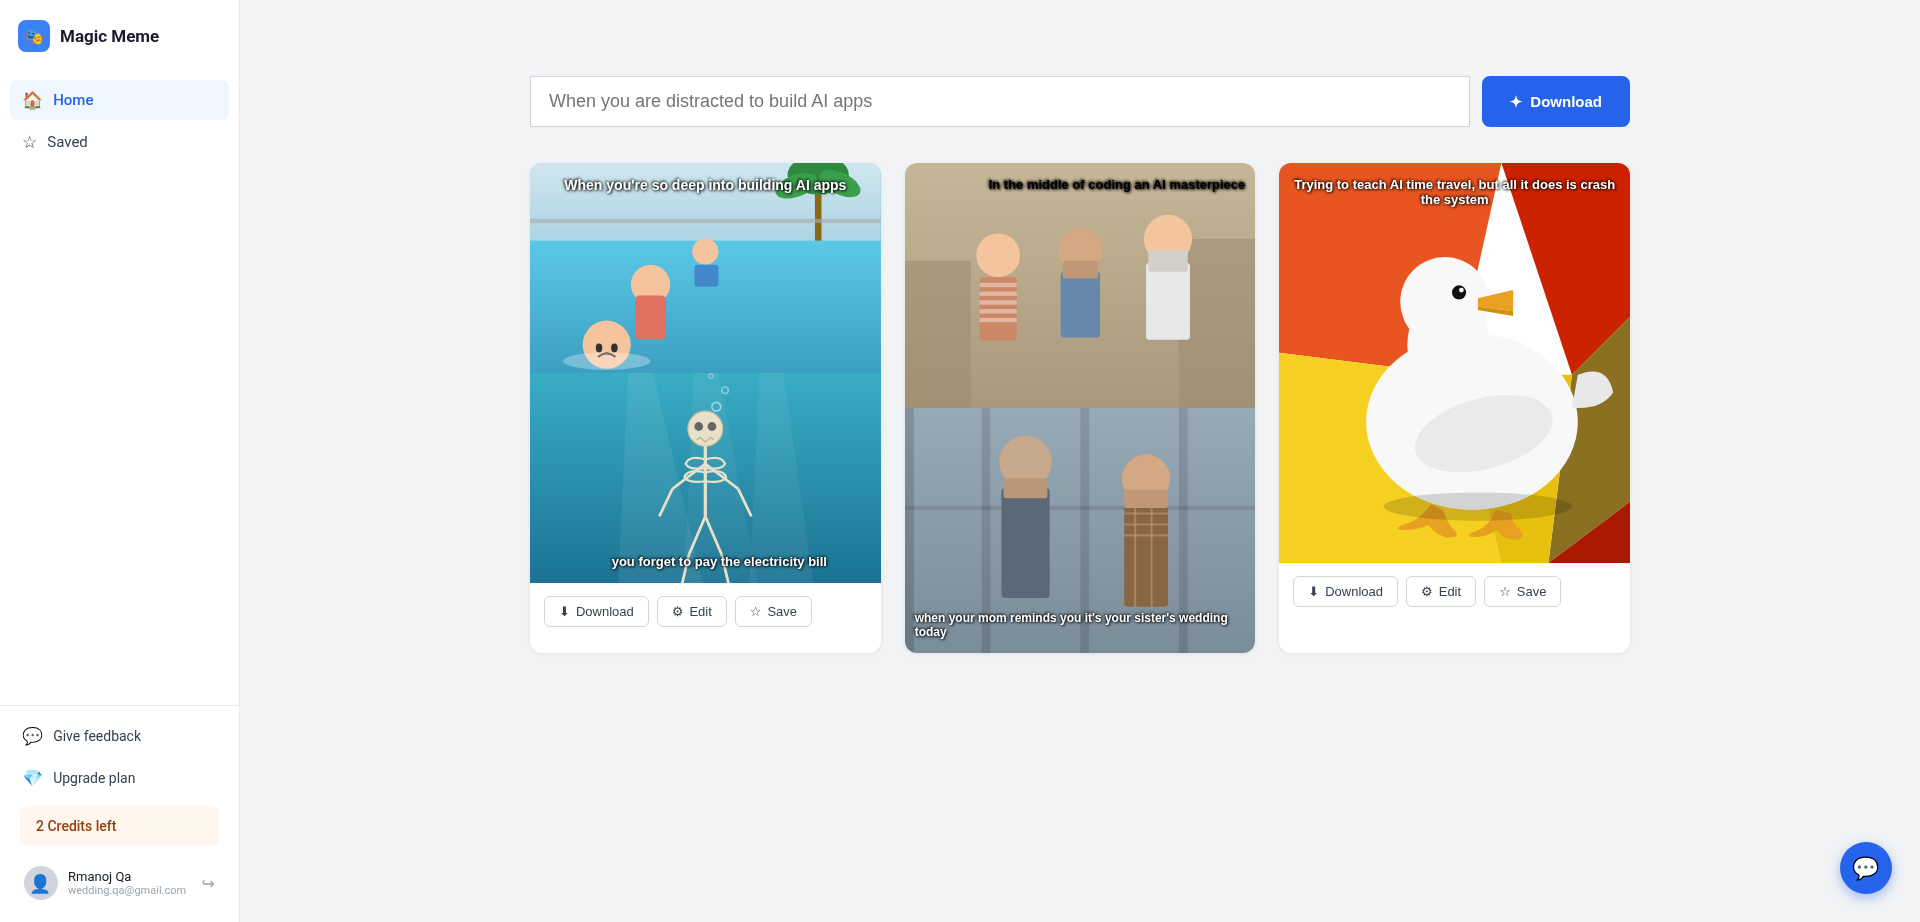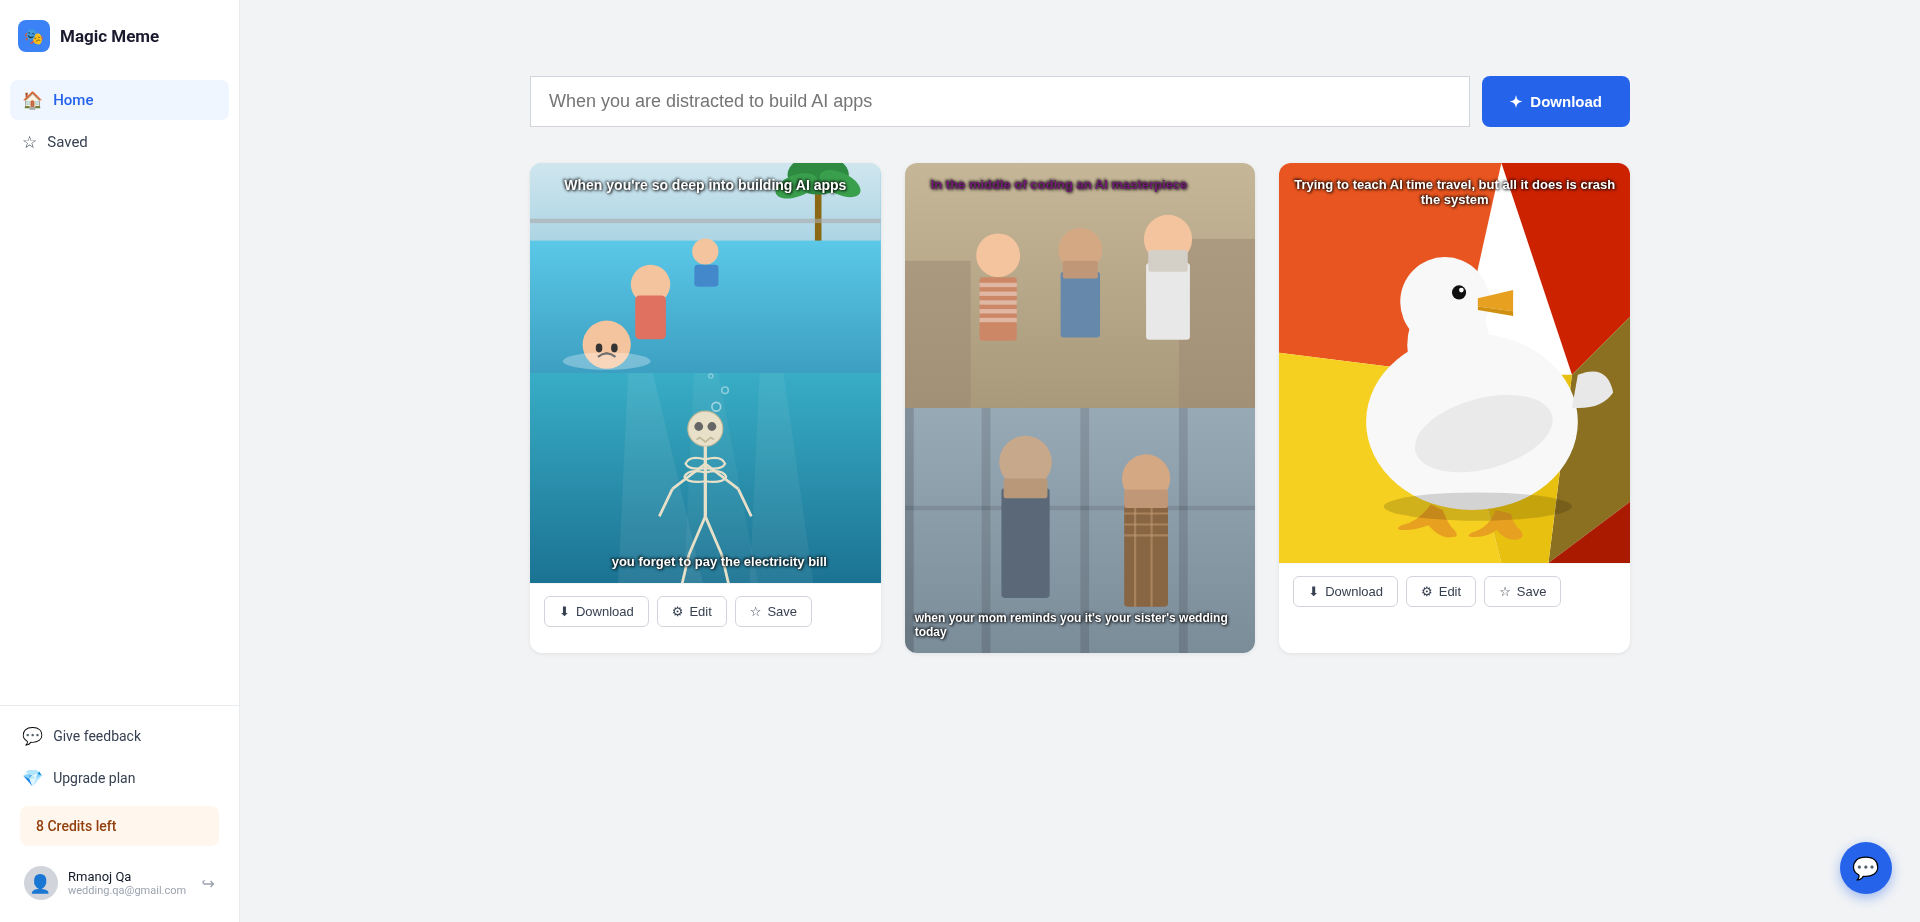--- a/index.html
+++ b/index.html
@@ -241,21 +241,21 @@
     <div class="nav-item">
       <span class="nav-icon">💬</span>
       <span>Give feedback</span>
     </div>
     <div class="nav-item">
       <span class="nav-icon">💎</span>
       <span>Upgrade plan</span>
     </div>
 
     <div class="credits-box">
-      <span>8 Credits left</span>
+      <span>2 Credits left</span>
     </div>
 
     <div class="user-row">
       <div class="user-avatar">👤</div>
       <div class="user-info">
         <div class="user-name">Rmanoj Qa</div>
         <div class="user-email">wedding.qa@gmail.com</div>
       </div>
       <div class="logout-btn">↪</div>
     </div>
@@ -406,21 +406,21 @@
 
             <circle cx="85" cy="95" r="20" fill="#f4c49e"></circle>
             <rect x="68" y="115" width="34" height="58" fill="#cc8866" rx="3"></rect>
 
             <rect x="68" y="120" width="34" height="4" fill="rgba(255,255,255,0.4)"></rect>
             <rect x="68" y="128" width="34" height="4" fill="rgba(255,255,255,0.4)"></rect>
             <rect x="68" y="136" width="34" height="4" fill="rgba(255,255,255,0.4)"></rect>
             <rect x="68" y="144" width="34" height="4" fill="rgba(255,255,255,0.4)"></rect>
             <rect x="68" y="152" width="34" height="4" fill="rgba(255,255,255,0.4)"></rect>
           </svg>
-          <div style="position:absolute;top:8px;left:16px;right:0;text-align:left;font-size:13px;font-weight:700;color:#701a75;text-shadow:1px 1px 3px #000,-1px -1px 3px #000;padding:6px 10px;font-family:Impact,Arial,sans-serif;">In the middle of coding an AI masterpiece</div>
+          <div style="position:absolute;top:8px;left:16px;right:0;text-align:right;font-size:13px;font-weight:700;color:#000000;text-shadow:1px 1px 3px #000,-1px -1px 3px #000;padding:6px 10px;font-family:Impact,Arial,sans-serif;">In the middle of coding an AI masterpiece</div>
         </div>
 
         <div style="position:relative;height:245px;overflow:hidden;">
           <svg width="100%" height="100%" viewBox="0 0 320 245" preserveAspectRatio="xMidYMid slice" xmlns="http://www.w3.org/2000/svg">
             <defs>
               <linearGradient id="bgGrad2" x1="0" y1="0" x2="0" y2="1">
                 <stop offset="0%" stop-color="#9aabb8"></stop>
                 <stop offset="100%" stop-color="#7a8b98"></stop>
               </linearGradient>
             </defs>

